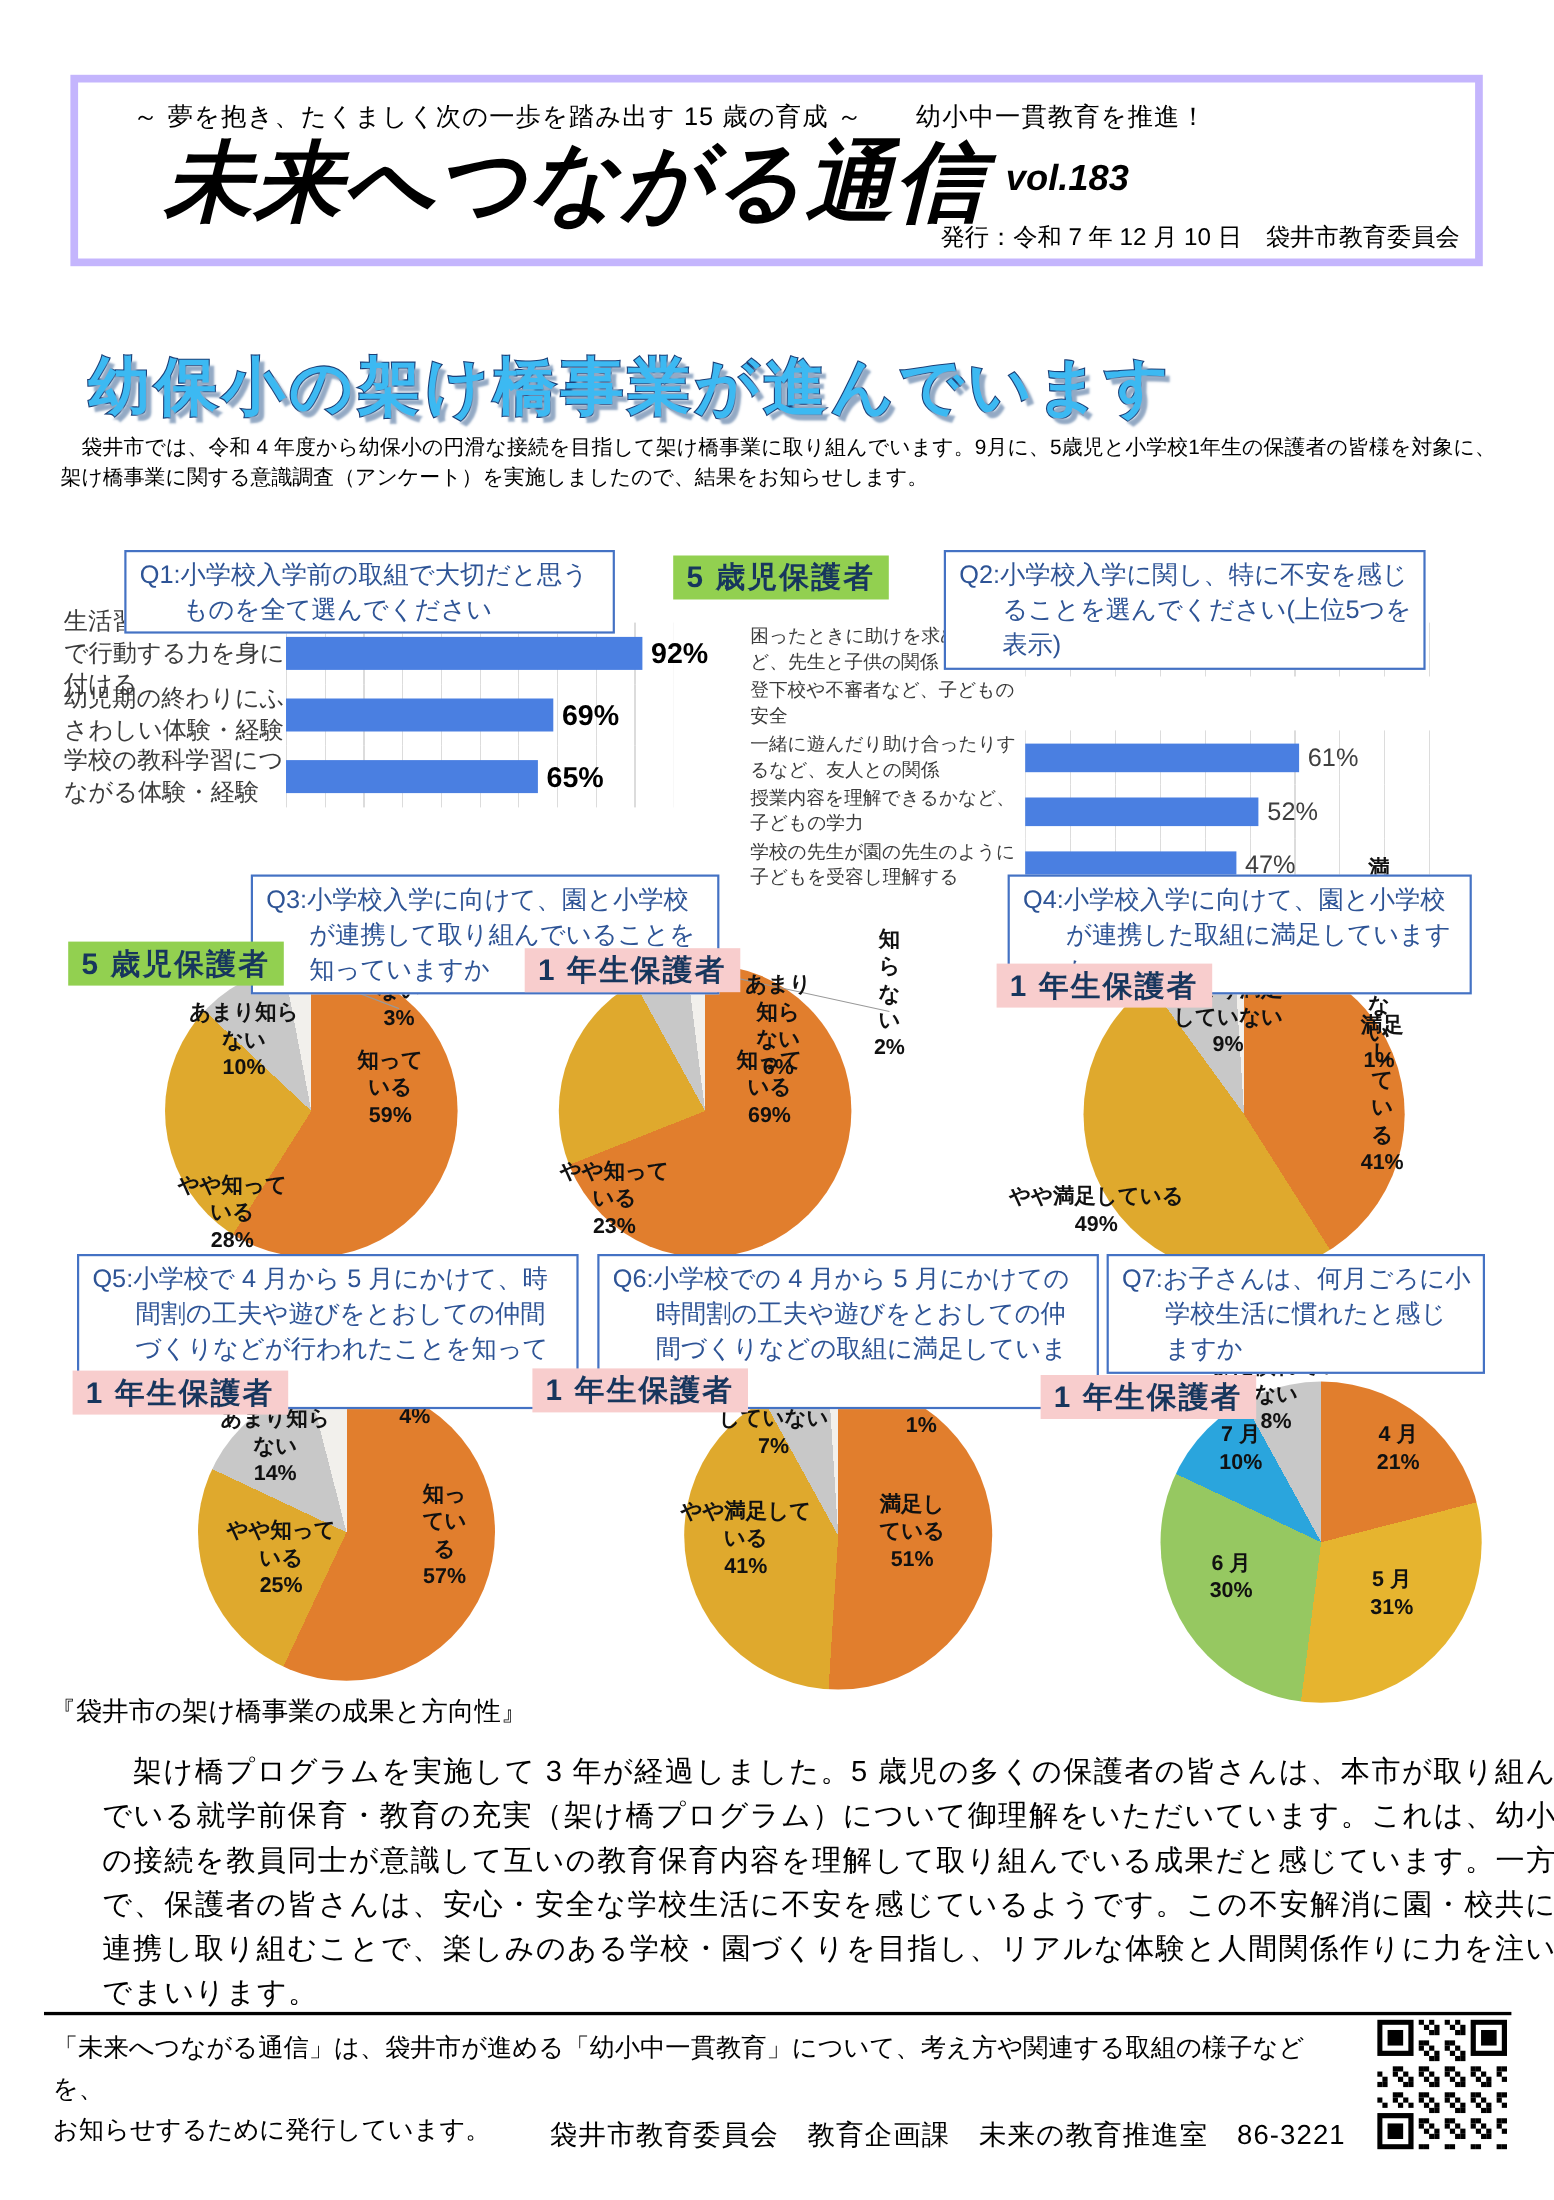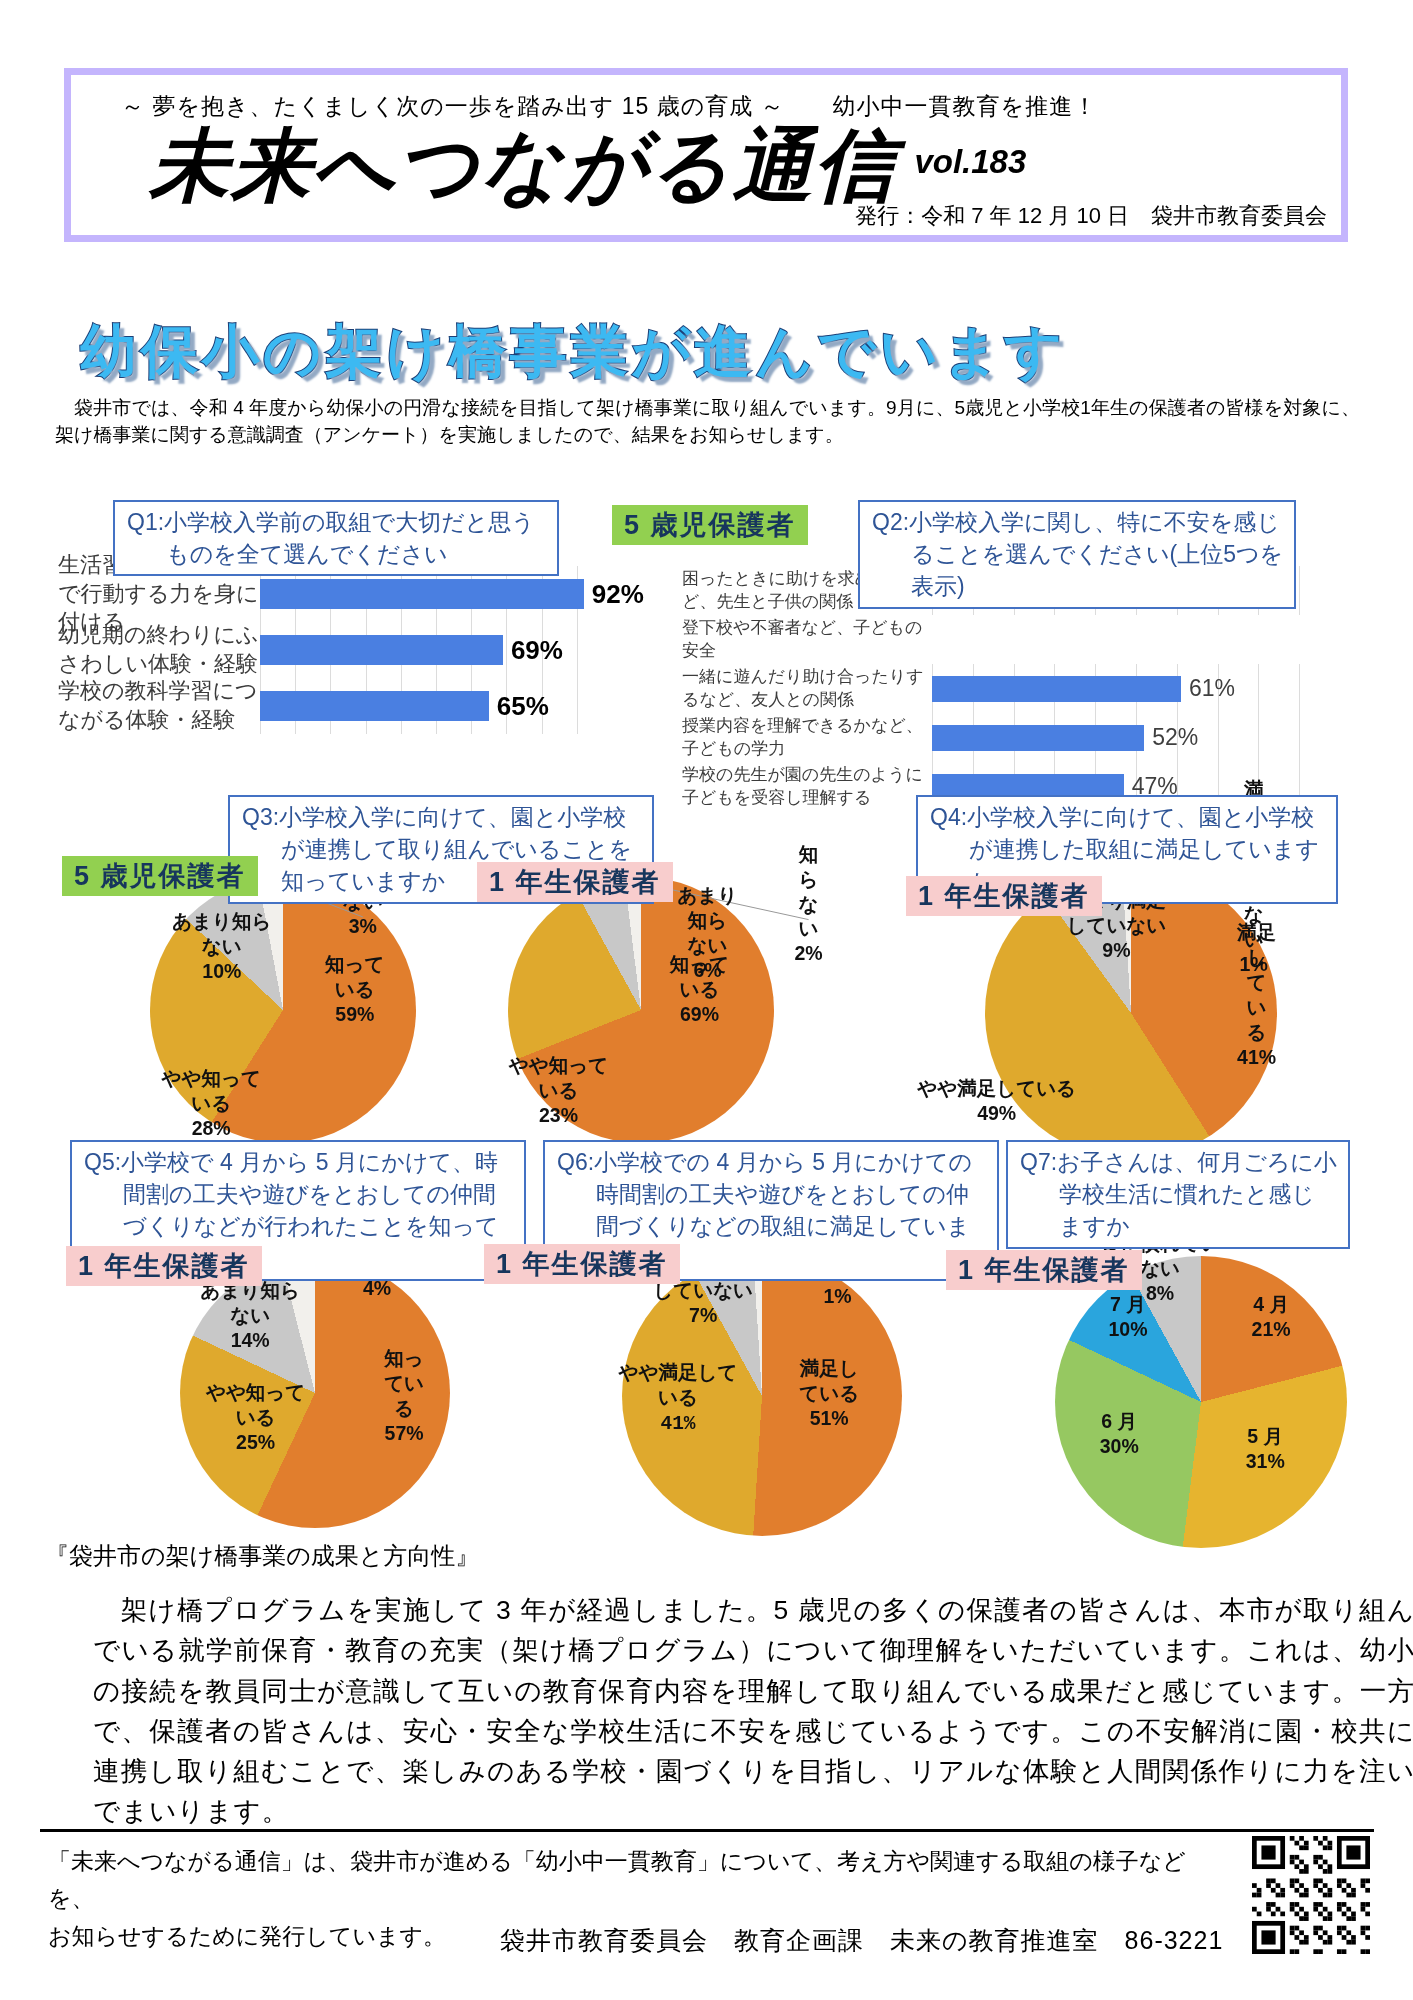--- a/index.html
+++ b/index.html
@@ -228,21 +228,21 @@
     <div class="plabel" style="left: 197.1px; top: 5.4px;">知らない
 4%</div>
     <svg class="pline" width="270" height="270" style="overflow: visible;">
       <line x1="118.58761306475431" y1="5.082579862869153" x2="197.1" y2="21.4" stroke="#999" stroke-width="1"></line>
     </svg>
   </div>
 <div class="pie-wrap" style="left: 622px; top: 1256px; width: 280px; height: 280px;">
     <div class="pie" style="background: conic-gradient(rgb(225, 126, 45) 0deg, rgb(225, 126, 45) 183.6deg, rgb(223, 169, 45) 183.6deg, rgb(223, 169, 45) 331.2deg, rgb(200, 200, 200) 331.2deg, rgb(200, 200, 200) 356.4deg, rgb(242, 240, 236) 356.4deg, rgb(242, 240, 236) 360deg);"></div>
     <div class="plabel" style="left: 207.2px; top: 137.2px;">満足している
 51%</div>
-    <div class="plabel" style="left: 56px; top: 142.8px; font-family: Liberation Mono, monospace;">やや満足して
+    <div class="plabel" style="left: 56px; top: 142.8px;">やや満足して
 いる
 41%</div>
     <div class="plabel" style="left: 81.2px; top: 33.6px;">あまり満足
 していない
 7%</div>
     <div class="plabel" style="left: 215.6px; top: 2.8px;">満足していない
 1%</div>
     <svg class="pline" width="280" height="280" style="overflow: visible;">
       <line x1="135.73441891719017" y1="4.267009102333674" x2="215.6" y2="18.8" stroke="#999" stroke-width="1"></line>
     </svg>

